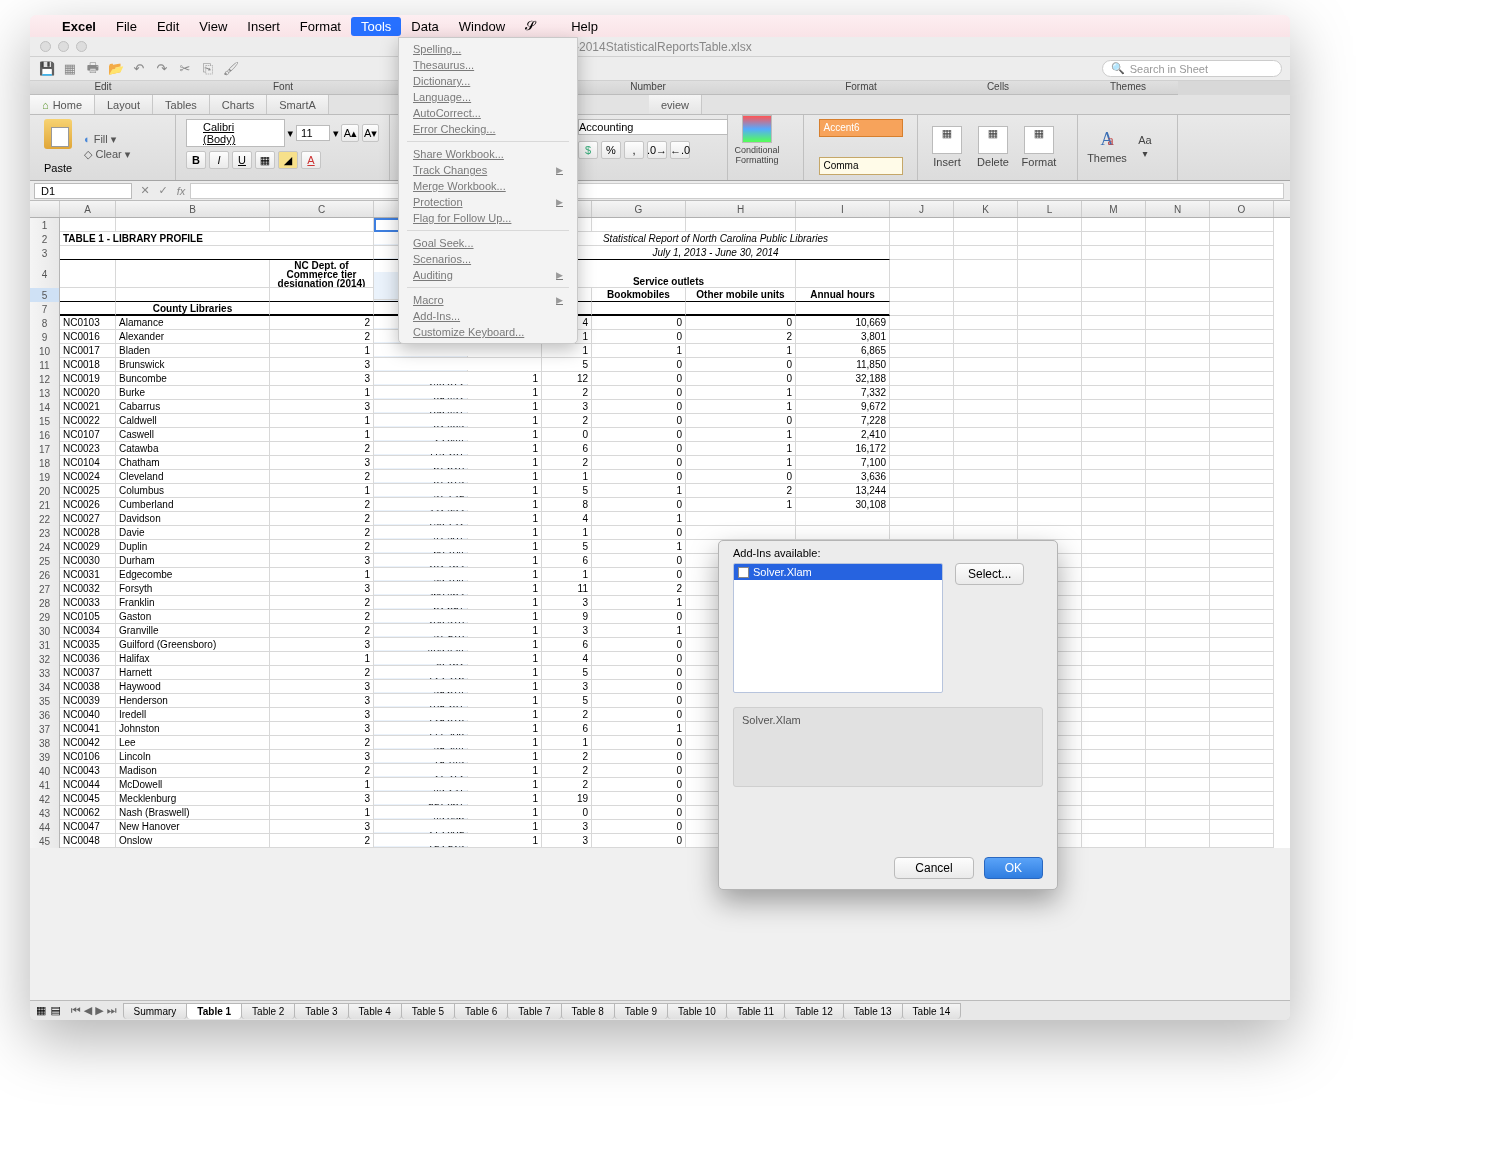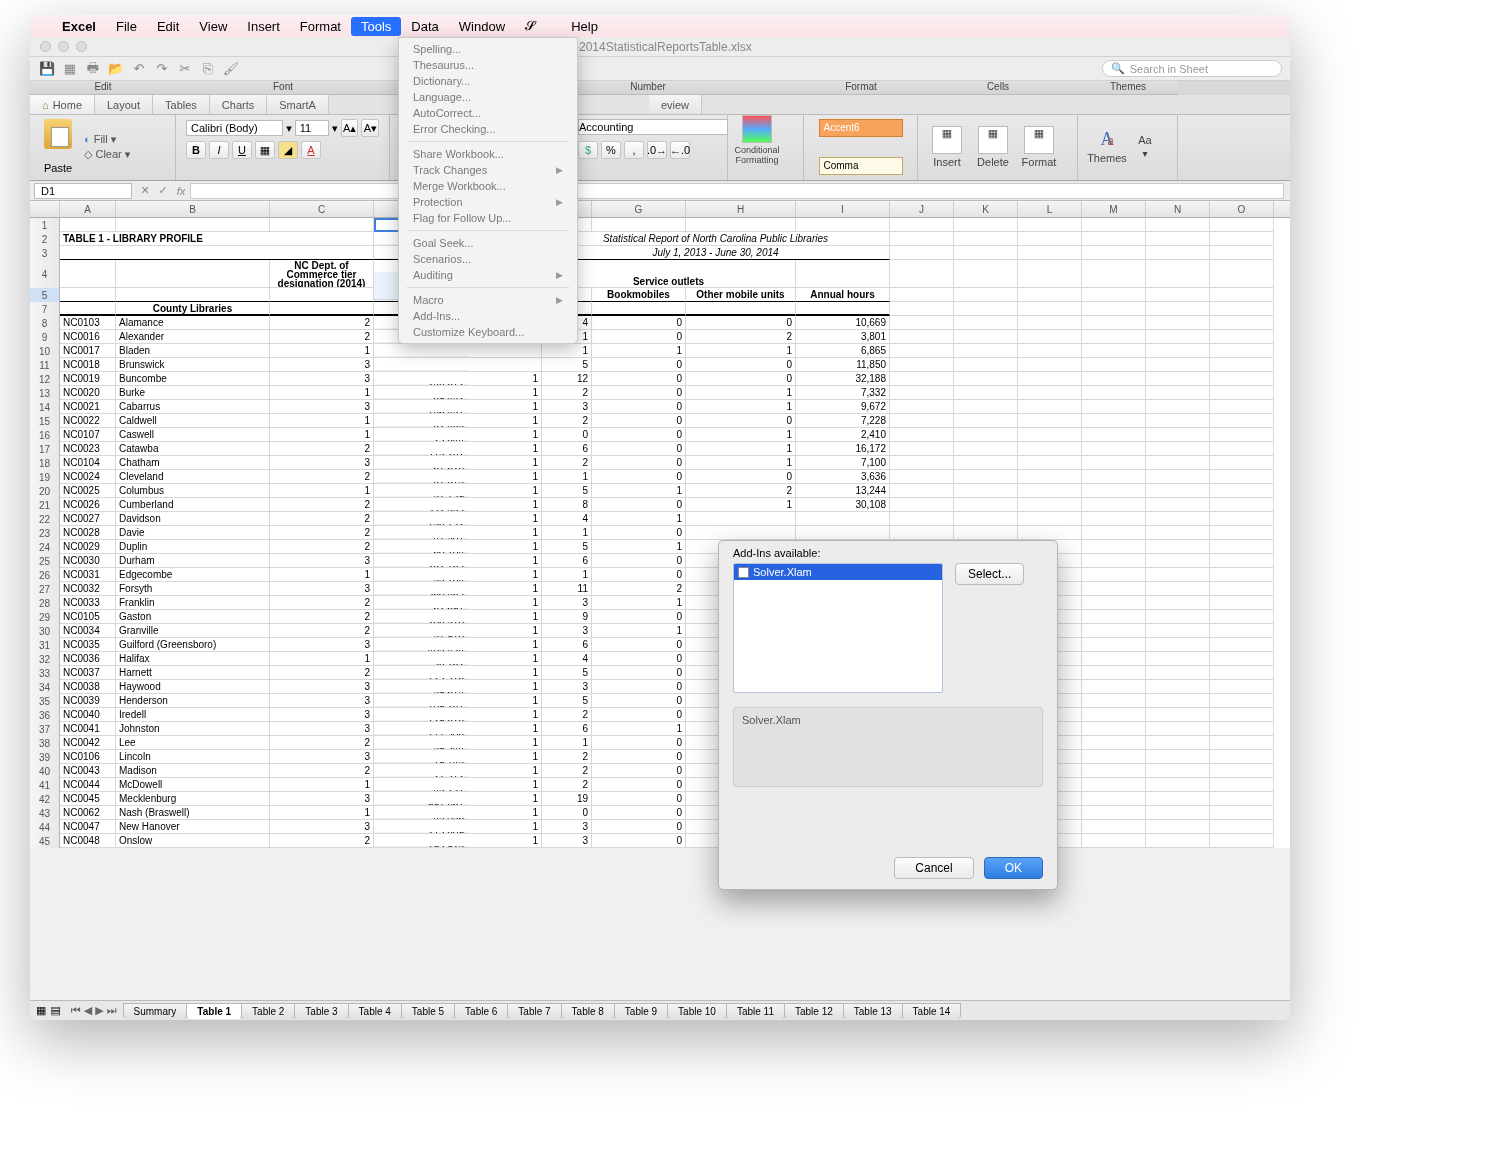--- a/index.html
+++ b/index.html
@@ -9,21 +9,21 @@
 
 .menubar{display:flex;align-items:center;height:22px;background:linear-gradient(#fdeef1,#f9e3e7);padding:0 12px;gap:0;}
 .menubar .apple{font-size:13px;margin-right:10px;}
 .menubar .item{padding:2px 10px;font-size:13px;}
 .menubar .item.bold{font-weight:700;}
 .menubar .item.active{background:#2770ff;color:#fff;border-radius:3px;}
 .menubar .sep{width:16px;}
 
 
 .dropdown{position:absolute;left:368px;top:22px;width:180px;background:#f3f3f3;border:1px solid #c9c9c9;box-shadow:0 6px 18px rgba(0,0,0,.25);border-radius:0 0 5px 5px;padding:3px 0;z-index:50;}
-.dropdown .ditem{padding:2px 14px;font-size:13px;color:#7a7a7a;display:flex;justify-content:space-between;align-items:center;}
+.dropdown .ditem{padding:2px 14px;font-size:13px;color:#7a7a7a;display:flex;justify-content:space-between;align-items:center;text-decoration:underline;}
 .dropdown .ddiv{height:1px;background:#d8d8d8;margin:4px 8px;}
 .dropdown .arrow{font-size:9px;color:#9a9a9a;}
 
 
 .titlebar{height:20px;display:flex;align-items:center;background:#ededed;border-bottom:1px solid #d0d0d0;position:relative;}
 .lights{display:flex;gap:7px;padding-left:10px;}
 .light{width:11px;height:11px;border-radius:50%;background:#ddd;border:1px solid #c0c0c0;}
 .titlebar .title{position:absolute;left:0;right:0;text-align:center;color:#888;font-size:12px;}
 
 
@@ -41,21 +41,21 @@
 
 .ribbon{height:66px;background:linear-gradient(#e9e9e9,#dcdcdc);display:flex;border-bottom:1px solid #a5a5a5;}
 .rgroup{border-right:1px solid #c0c0c0;padding:0 6px 2px;display:flex;flex-direction:column;position:relative;}
 .rgroup-head{height:14px;background:linear-gradient(#e0e0e0,#d4d4d4);font-size:10px;color:#444;text-align:center;border-bottom:1px solid #bcbcbc;}
 .ribbon-row{display:flex;flex:1;}
 .paste-btn{width:44px;display:flex;flex-direction:column;align-items:center;justify-content:center;gap:13px;}
 .paste-ic{width:28px;height:30px;background:linear-gradient(#f7d372,#e0a638);border-radius:3px;position:relative;}
 .paste-ic::after{content:"";position:absolute;width:16px;height:18px;background:#fff;border:1px solid #999;left:7px;top:8px;}
 .smallstack{display:flex;flex-direction:column;justify-content:center;gap:2px;padding:0 4px;}
 .smallbtn{display:flex;align-items:center;gap:3px;color:#555;font-size:11px;}
-.fontsel{border:1px solid #bbb;background:#fff;padding:1px 4px;font-size:11px;width:110px;}
+.fontsel{border:1px solid #bbb;background:#fff;padding:1px 16px;font-size:11px;width:110px;text-decoration:underline;}
 .sizesel{border:1px solid #bbb;background:#fff;padding:1px 4px;font-size:11px;width:38px;text-align:left;}
 .btnrow{display:flex;gap:3px;align-items:center;}
 .sq{width:20px;height:18px;border:1px solid #c5c5c5;background:linear-gradient(#fdfdfd,#eaeaea);display:flex;align-items:center;justify-content:center;border-radius:2px;font-size:11px;}
 .numfmt{border:1px solid #bbb;background:#fff;padding:1px 0;width:150px;font-size:11px;}
 .bigbtn{width:46px;display:flex;flex-direction:column;align-items:center;justify-content:center;gap:2px;font-size:10px;color:#444;text-align:center;}
 .bigbtn .ic{width:30px;height:28px;border:1px solid #bbb;background:#fff;}
 .stylebox{width:84px;height:18px;border:1px solid #c5a768;font-size:10px;display:flex;align-items:center;padding-left:4px;}
 .accent6{background:#f7a35b;color:#fff;border-color:#d67f2e;}
 .comma{background:#fffbe8;}
 .themes-A{font-family:Georgia,serif;font-size:18px;color:#3c6fb5;margin-right:-6px;}

